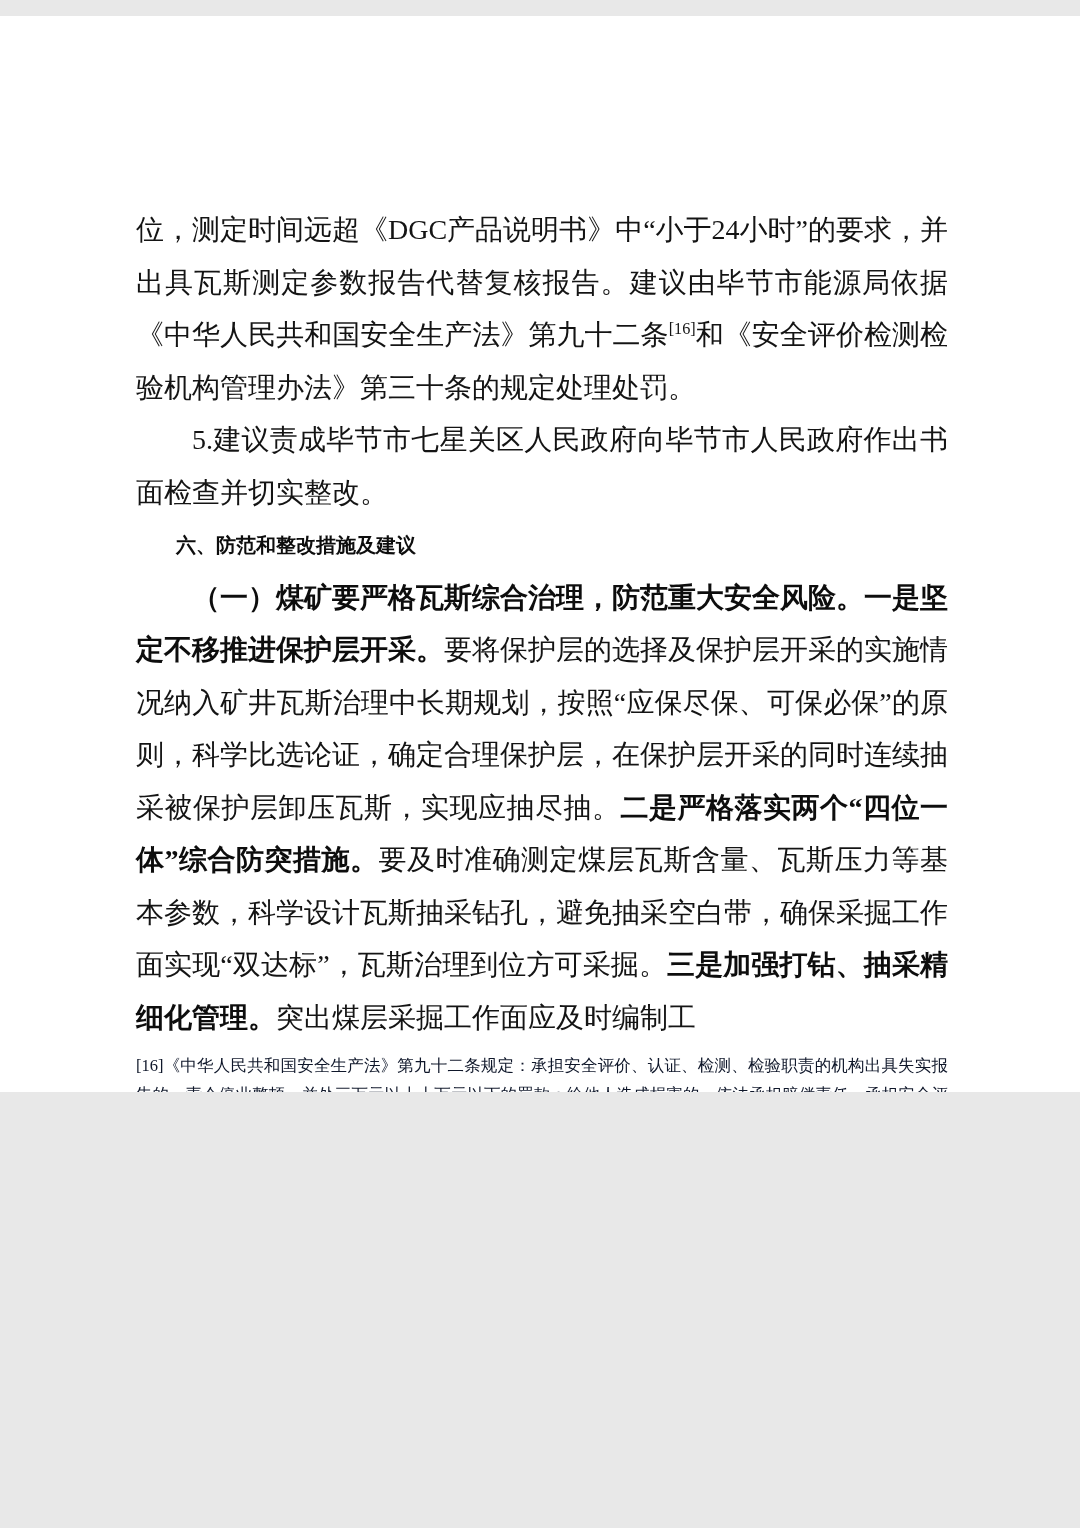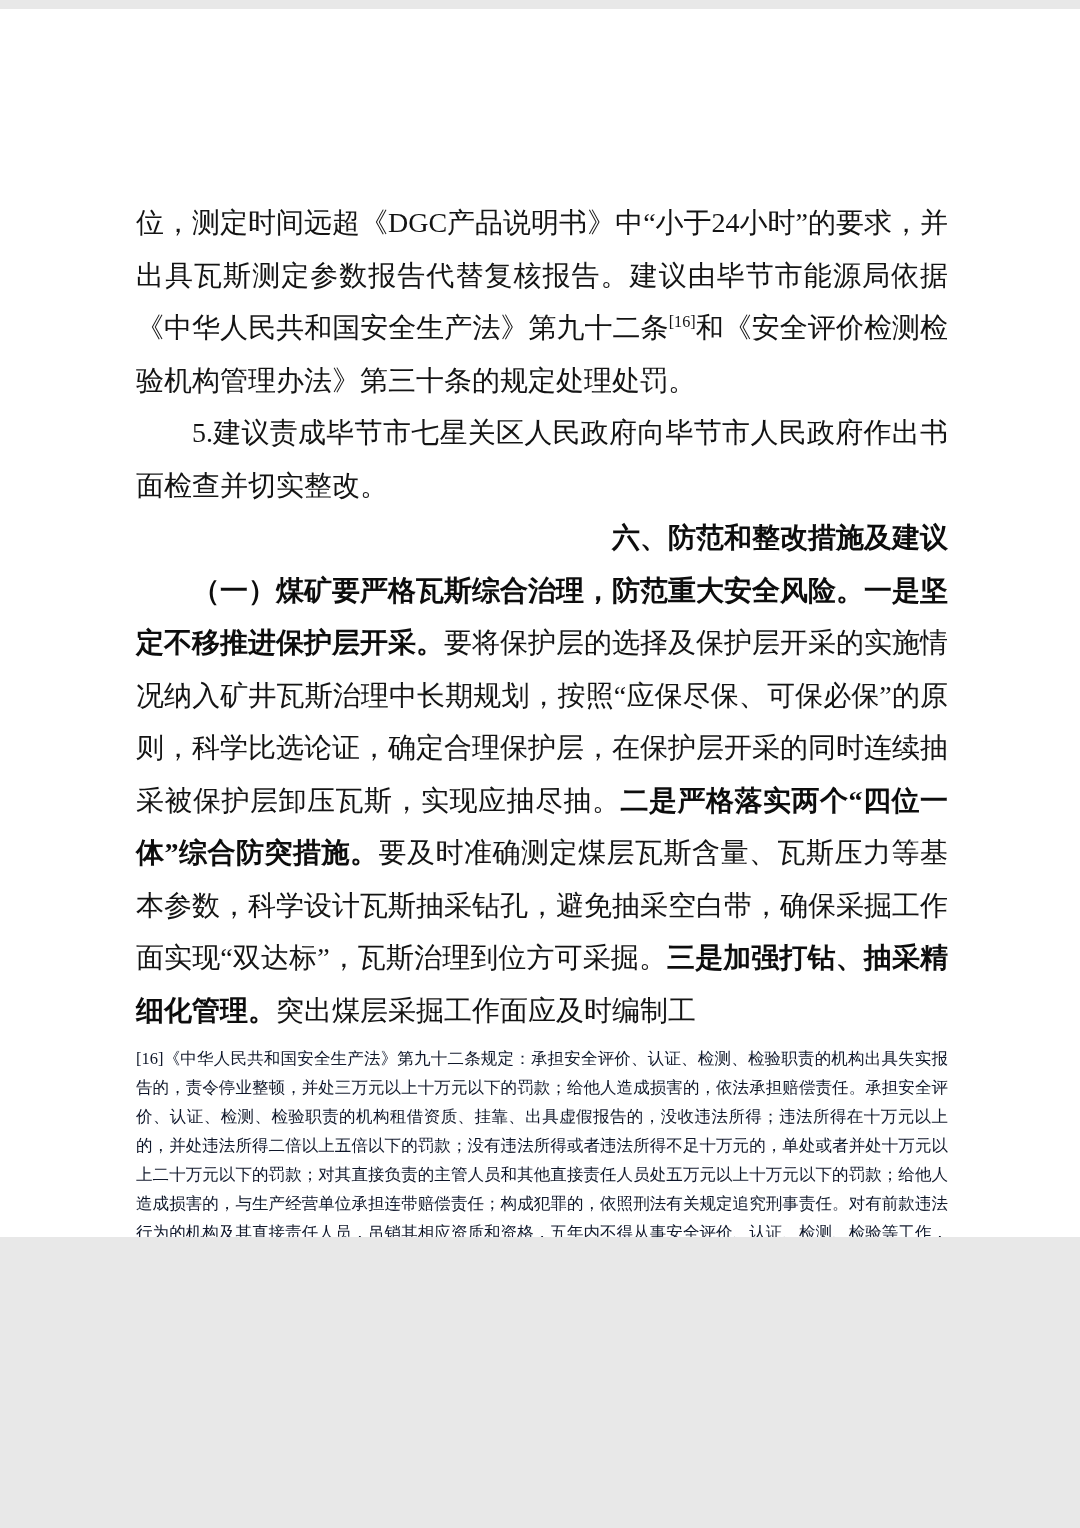--- a/index.html
+++ b/index.html
@@ -1,47 +1,46 @@
 <!DOCTYPE html>
 <html><head>
 <meta charset="utf-8">
 <style>
   * { margin: 0; padding: 0; box-sizing: border-box; }
   html, body { background: #e8e8e8; }
   .page {
     position: relative;
     width: 1080px;
-    height: 1228px;
-    margin: 9px auto;
+    height: 1076px;
+    margin: 16px auto;
     background: #ffffff;
     font-family: "Liberation Serif", "DejaVu Serif", serif;
     color: #141414;
     overflow: hidden;
   }
   .content {
     position: absolute;
     left: 136px;
     top: 188px;
     width: 812px;
   }
   .para {
     font-size: 28px;
     line-height: 52.5px;
     text-align: justify;
     word-break: break-all;
   }
   .indent { text-indent: 2em; }
   .section-heading {
-    font-size: 28px;
+    font-size: 20px;
     line-height: 52.5px;
     font-weight: bold;
     font-family: "Liberation Sans", "DejaVu Sans", sans-serif;
     text-indent: 2em;
     color: #0d0d0d;
-    text-align: right;
   }
   .bold-lead {
     font-weight: bold;
     font-family: Liberation Serif, serif;
     color: #0d0d0d;
   }
   sup.ref {
     font-size: 0.58em;
     vertical-align: super;
     line-height: 0;

